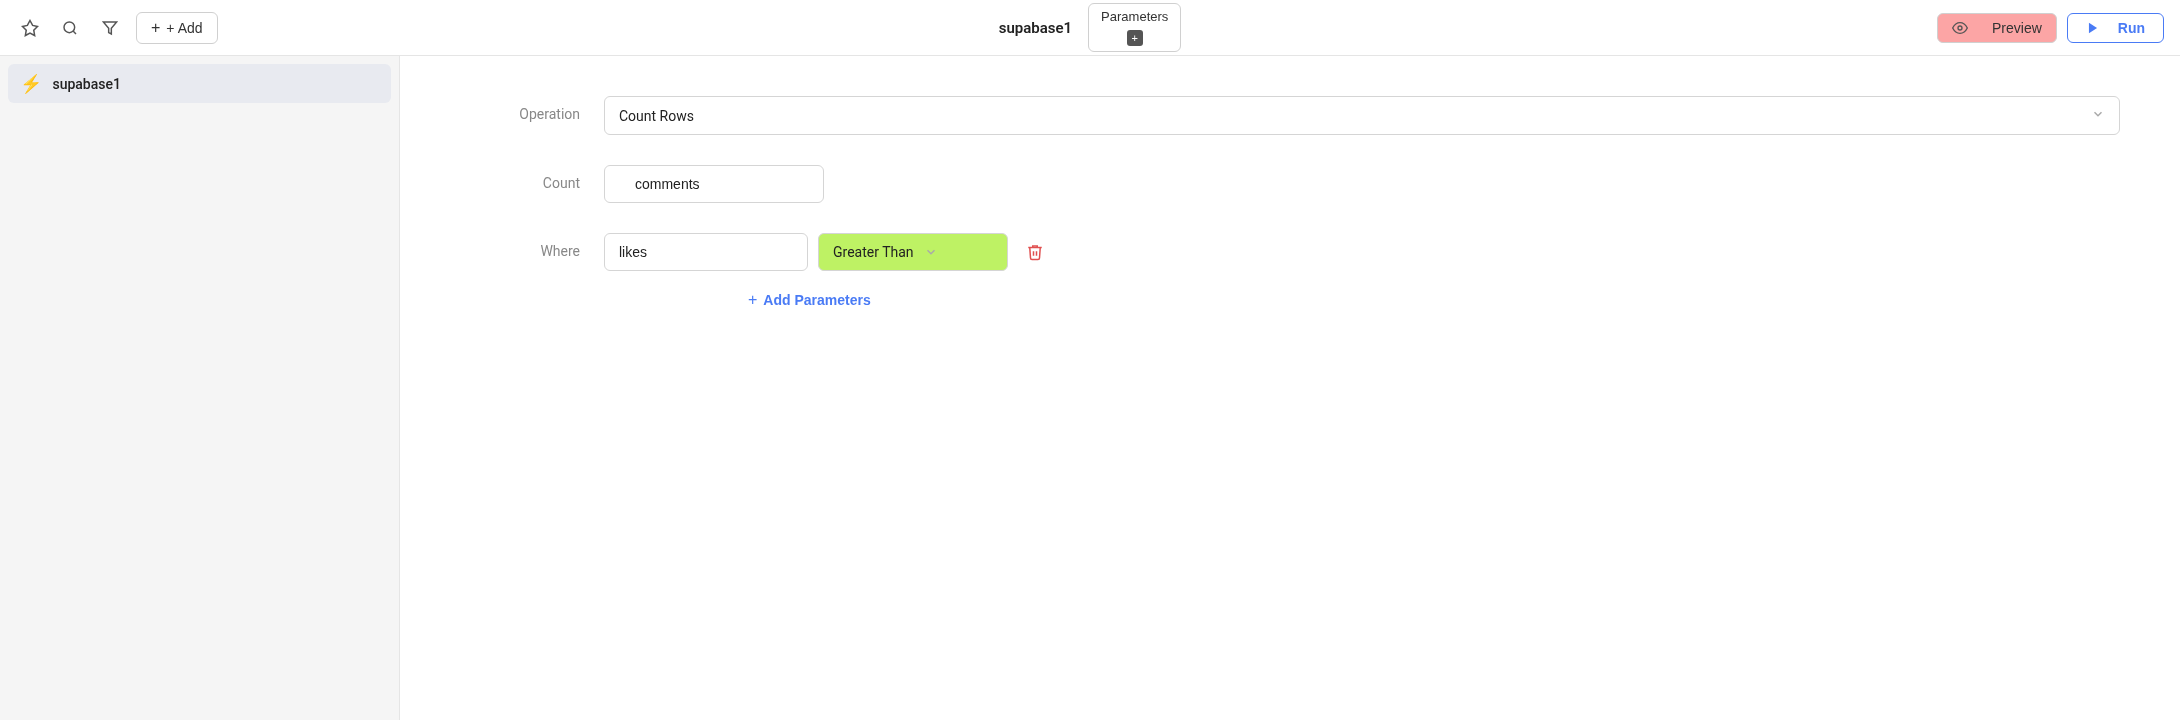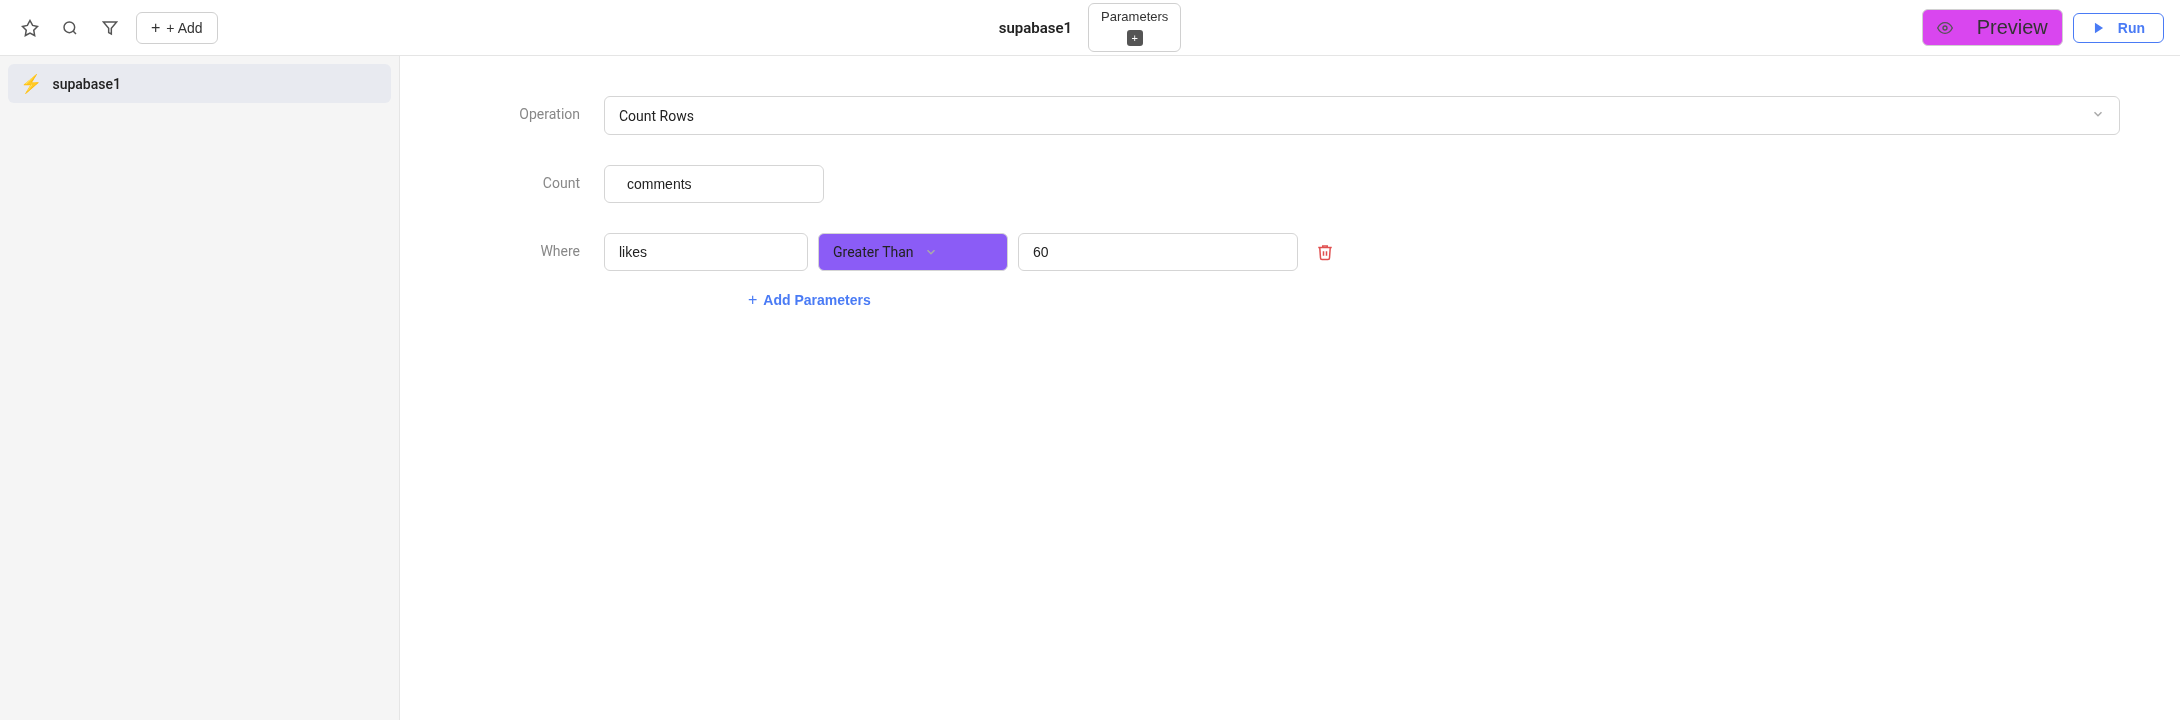--- a/index.html
+++ b/index.html
@@ -92,39 +92,39 @@
 
     .topbar-right {
       width: 400px;
       display: flex;
       align-items: center;
       justify-content: flex-end;
       gap: 10px;
     }
     .preview-btn {
       border: 1px solid #d0d0d0;
-      background: #d946ef;
+      background: #fca5a5;
       border-radius: 6px;
       padding: 6px 14px;
       display: flex;
       align-items: center;
       gap: 24px;
       cursor: pointer;
-      font-size: 20px;
+      font-size: 14px;
       font-weight: 500;
       color: #333;
     }
     .run-btn {
       border: 1px solid #4a7bf5;
       background: #fff;
       border-radius: 6px;
       padding: 6px 18px;
       display: flex;
       align-items: center;
-      gap: 12px;
+      gap: 18px;
       cursor: pointer;
       font-size: 14px;
       font-weight: 600;
       color: #4a7bf5;
     }
 
     
     .main {
       display: flex;
       flex: 1;
@@ -193,21 +193,21 @@
       background: #fff;
       display: flex;
       align-items: center;
       justify-content: space-between;
       cursor: pointer;
     }
 
     .input-field {
       border: 1px solid #d5d5d5;
       border-radius: 6px;
-      padding: 10px 22px;
+      padding: 10px 30px;
       font-size: 14px;
       color: #222;
       background: #fff;
       width: 220px;
       outline: none;
     }
 
     .chevron-icon {
       color: #aaa;
       font-size: 12px;
@@ -230,21 +230,21 @@
       width: 204px;
       outline: none;
     }
 
     .where-operator {
       border: 1px solid #d5d5d5;
       border-radius: 6px;
       padding: 10px 14px;
       font-size: 14px;
       color: #222;
-      background: #8b5cf6;
+      background: #bef264;
       display: flex;
       align-items: center;
       gap: 10px;
       cursor: pointer;
       width: 190px;
     }
     .where-value-input {
       border: 1px solid #d5d5d5;
       border-radius: 6px;
       padding: 10px 14px;
@@ -369,21 +369,20 @@
       <div class="form-label" style="padding-top:10px;">Where</div>
       <div class="form-control">
         <div class="where-row">
           <input class="where-field-input" type="text" value="likes" style="">
           <div class="where-operator">
             <span>Greater Than</span>
             <svg width="14" height="14" viewBox="0 0 24 24" fill="none" stroke="#aaa" stroke-width="2.5">
               <polyline points="6 9 12 15 18 9"></polyline>
             </svg>
           </div>
-          <input class="where-value-input" type="text" value="60" style="">
           <button class="delete-btn" title="Delete condition">
             <svg width="18" height="18" viewBox="0 0 24 24" fill="none" stroke="#e05050" stroke-width="2">
               <polyline points="3 6 5 6 21 6"></polyline>
               <path d="M19 6l-1 14a2 2 0 0 1-2 2H8a2 2 0 0 1-2-2L5 6"></path>
               <path d="M10 11v6M14 11v6"></path>
               <path d="M9 6V4h6v2"></path>
             </svg>
           </button>
         </div>
 

